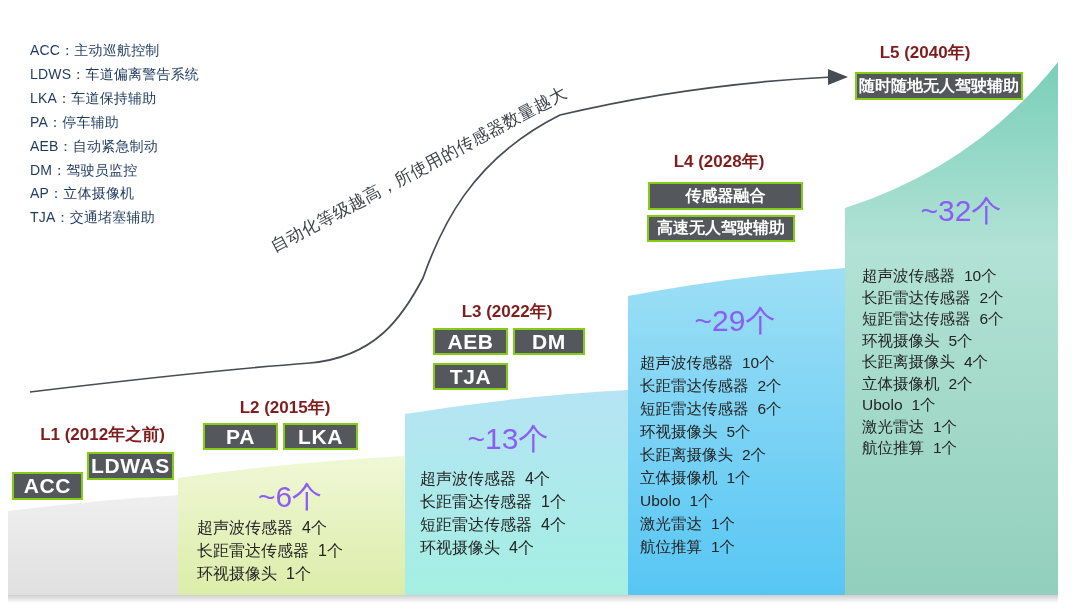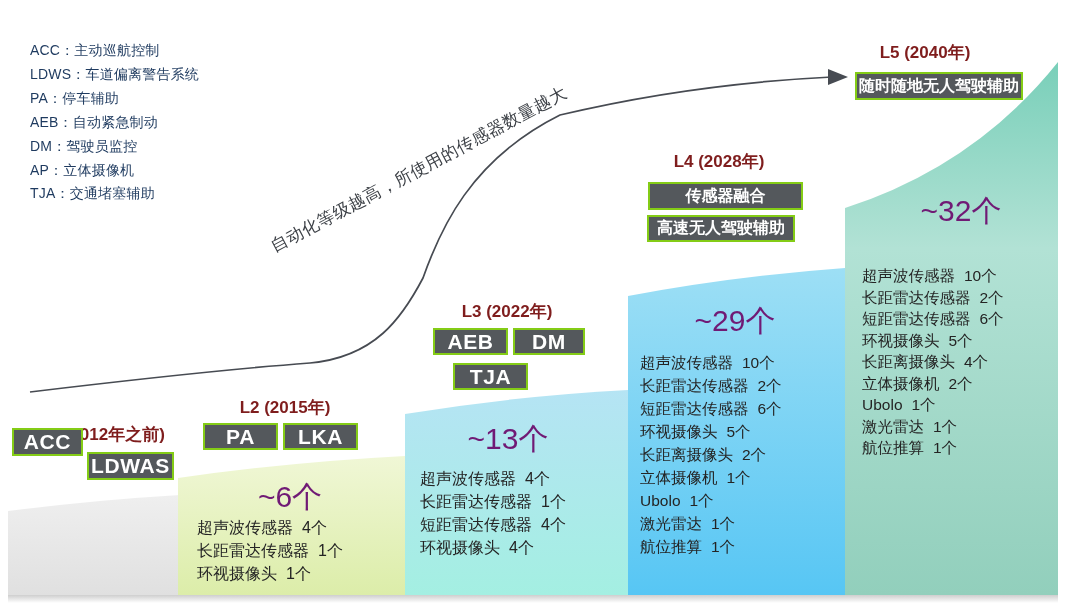--- a/index.html
+++ b/index.html
@@ -31,21 +31,21 @@
     position:absolute; box-sizing:border-box;
     background:#54585c; border:2px solid #84cc16; color:#ffffff;
     display:flex; align-items:center; justify-content:center;
     font-weight:700; white-space:nowrap;
   }
   .badge.en { font-size:21px; letter-spacing:.6px; }
   .badge.zh { font-size:16px; }
 
   .count {
     position:absolute; text-align:center; white-space:nowrap;
-    font-size:30px; font-weight:500; color:#701a75;
+    font-size:30px; font-weight:500; color:#8b5cf6;
   }
 
   .sensors { position:absolute; color:#242424; font-weight:500; white-space:nowrap; }
   .sensors .s-row { display:flex; }
   .sensors .cnt { margin-left:9px; }
   .sl2 { left:197px; top:516px; font-size:16px; line-height:23px; }
   .sl3 { left:420px; top:467px; font-size:16px; line-height:23px; }
   .sl4 { left:640px; top:351px; font-size:15.5px; line-height:23px; }
   .sl5 { left:862px; top:265px; font-size:15.5px; line-height:21.5px; }
 </style>
@@ -91,42 +91,43 @@
     <path d="M 628 296 Q 735 276 845 268 L 845 595 L 628 595 Z" fill="url(#gL4)"></path>
     <path d="M 845 208 Q 975 166 1058 62 L 1058 595 L 845 595 Z" fill="url(#gL5)"></path>
 
     <path d="M 30 392 C 130 380 230 369 310 363 C 375 357 402 318 423 278 C 440 230 470 160 560 115 C 640 96 730 82 832 77" fill="none" stroke="#474b52" stroke-width="1.7"></path>
     <polygon points="848,77 828,69 828,85" fill="#474b52"></polygon>
   </svg>
 
   <div class="legend">
     <div>ACC：主动巡航控制</div>
     <div>LDWS：车道偏离警告系统</div>
+    <div>LKA：车道保持辅助</div>
     <div>PA：停车辅助</div>
     <div>AEB：自动紧急制动</div>
     <div>DM：驾驶员监控</div>
     <div>AP：立体摄像机</div>
     <div>TJA：交通堵塞辅助</div>
   </div>
 
   <div class="arrow-label">自动化等级越高，所使用的传感器数量越大</div>
 
   <div class="lvl-label" style="left:20px; top:423px; width:165px;">L1 (2012年之前)</div>
   <div class="lvl-label" style="left:215px; top:396px; width:140px;">L2 (2015年)</div>
   <div class="lvl-label" style="left:437px; top:300px; width:140px;">L3 (2022年)</div>
   <div class="lvl-label" style="left:649px; top:150px; width:140px;">L4 (2028年)</div>
   <div class="lvl-label" style="left:855px; top:41px; width:140px;">L5 (2040年)</div>
 
-  <div class="badge en" style="left:12px; top:428px; width:71px; height:28px;">ACC</div>
+  <div class="badge en" style="left:12px; top:472px; width:71px; height:28px;">ACC</div>
   <div class="badge en" style="left:87px; top:452px; width:87px; height:28px;">LDWAS</div>
   <div class="badge en" style="left:203px; top:423px; width:75px; height:27px;">PA</div>
   <div class="badge en" style="left:283px; top:423px; width:75px; height:27px;">LKA</div>
   <div class="badge en" style="left:433px; top:328px; width:75px; height:27px;">AEB</div>
   <div class="badge en" style="left:513px; top:328px; width:72px; height:27px;">DM</div>
-  <div class="badge en" style="left:433px; top:363px; width:75px; height:27px;margin-left:20px;">TJA</div>
+  <div class="badge en" style="left:433px; top:363px; width:75px; height:27px;">TJA</div>
   <div class="badge zh" style="left:648px; top:182px; width:155px; height:28px;">传感器融合</div>
   <div class="badge zh" style="left:647px; top:215px; width:148px; height:27px;">高速无人驾驶辅助</div>
   <div class="badge zh" style="left:855px; top:72px; width:168px; height:28px;">随时随地无人驾驶辅助</div>
 
   <div class="count" style="left:230px; top:477px; width:120px;">~6个</div>
   <div class="count" style="left:448px; top:419px; width:120px;">~13个</div>
   <div class="count" style="left:675px; top:301px; width:120px;">~29个</div>
   <div class="count" style="left:901px; top:191px; width:120px;">~32个</div>
 
   <div class="sensors sl2">

